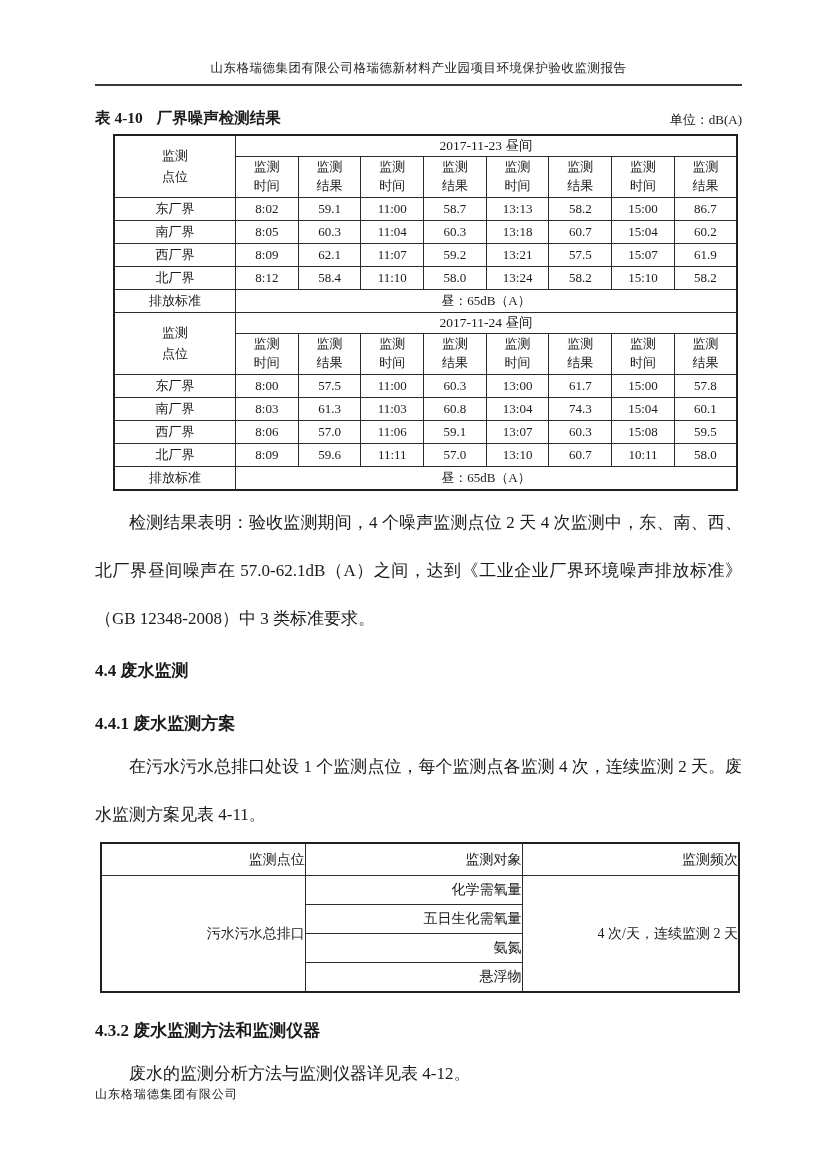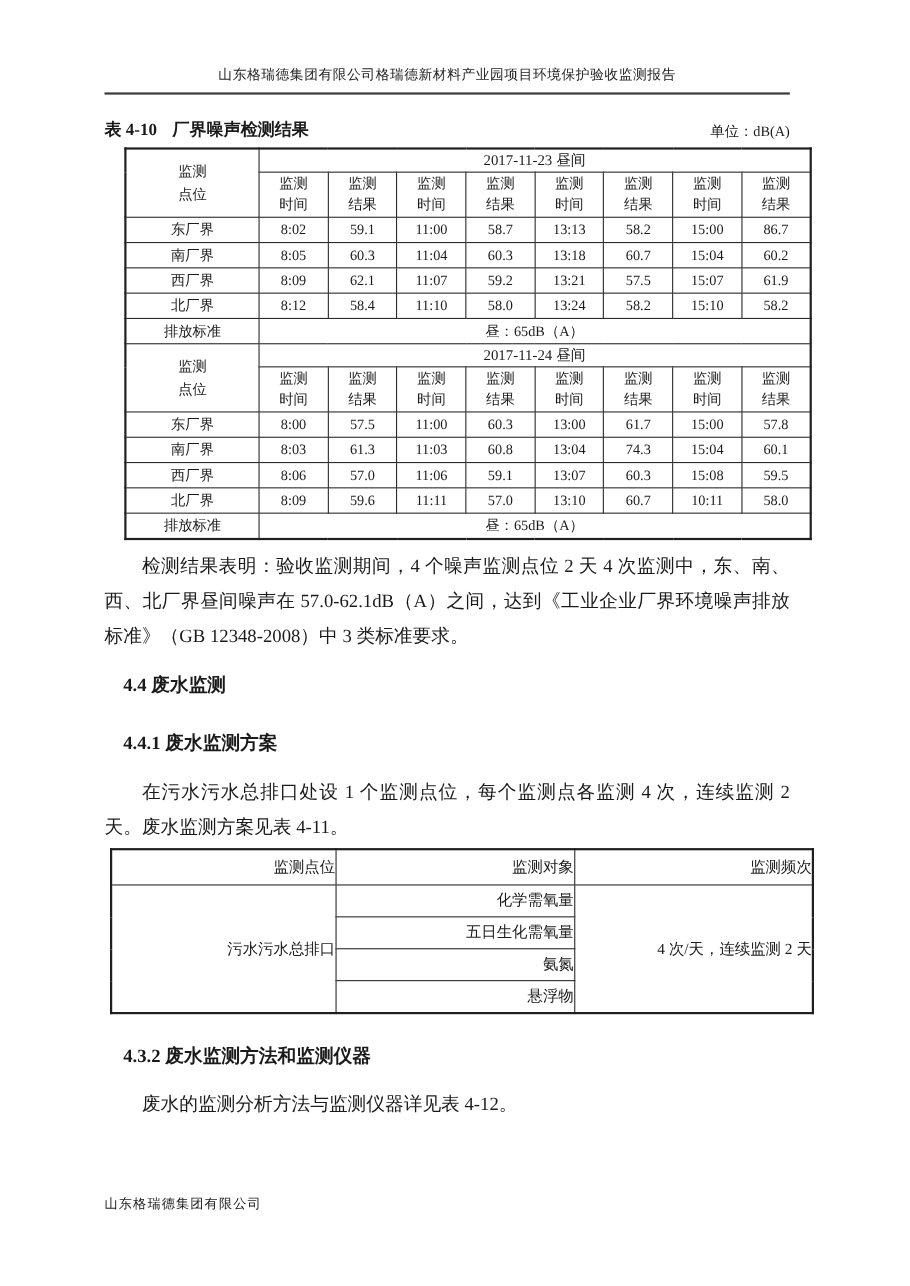--- a/index.html
+++ b/index.html
@@ -2,21 +2,21 @@
 <html><head>
 <meta charset="utf-8">
 <style>
   html,body { margin:0; padding:0; }
   body {
     width:827px; height:1169px; background:#ffffff;
     font-family:"Liberation Serif","DejaVu Serif",serif;
     color:#1a1a1a;
   }
   .page { position:relative; width:827px; height:1169px; overflow:hidden; background:#fff; }
-  .content { padding:0 109px 0 95px; }
+  .content { padding:0 85px 0 95px; }
 
   
   .doc-header { padding-top:60px; text-align:center; font-size:12.5px; letter-spacing:.5px; color:#222; }
   .header-rule { border-bottom:2px solid #3a3a3a; margin-top:7px; }
 
   
   .t410-titlebar { position:relative; margin-top:22px; height:22px; }
   .t410-title { position:absolute; left:0; right:0; text-align:left; font-weight:bold; font-size:15.5px; }
   .t410-title .lbl { margin-right:14px; }
   .t410-unit { position:absolute; right:0; top:3px; font-size:13px; font-weight:normal; }
@@ -29,22 +29,22 @@
     font-weight:normal; padding:0; overflow:hidden;
   }
   .noise-table .date-row td { height:20px; font-size:13.5px; }
   .noise-table .sub-row th { height:40px; line-height:1.45; }
   .noise-table .data-row td { height:22px; }
   .noise-table .std-row td { height:22px; }
   .pre { white-space:pre-line; }
   .corner { line-height:1.55; }
 
   
-  .par { font-size:17px; line-height:32px; text-align:justify; text-indent:2em; margin:8px 0 0 0; }
-  .sec-h { font-size:17px; font-weight:bold; margin:17px; }
+  .par { font-size:17px; line-height:48px; text-align:justify; text-indent:2em; margin:8px 0 0 0; }
+  .sec-h { font-size:17px; font-weight:bold; margin:0; }
   .h44   { margin-top:16px; }
   .h441  { margin-top:30px; }
   .h432  { margin-top:26px; }
 
   
   .t411-titlebar { margin-top:16px; text-align:center; font-weight:bold; font-size:15px; }
   .t411-titlebar .lbl { margin-right:18px; }
   .ww-table { width:640px; margin:3px 0 0 5px; font-size:14px; border:2px solid #1f1f1f; }
   .ww-table th,.ww-table td {
     border:1px solid #2b2b2b; text-align:right; vertical-align:middle;

